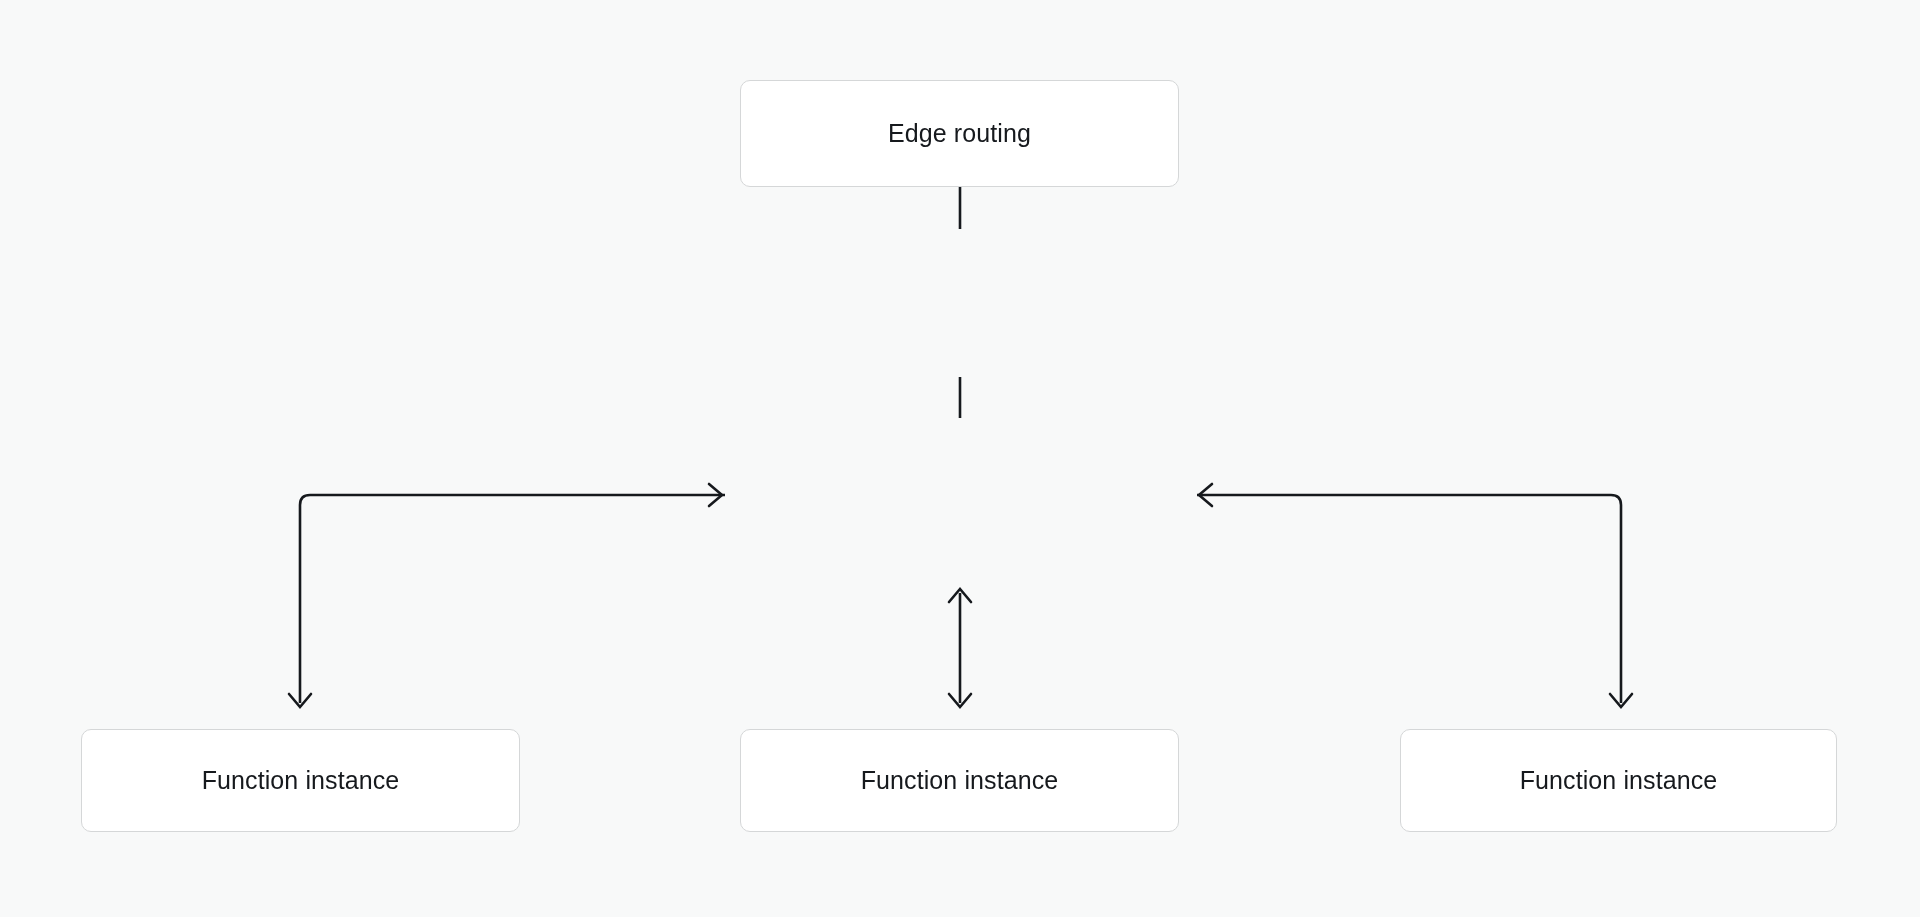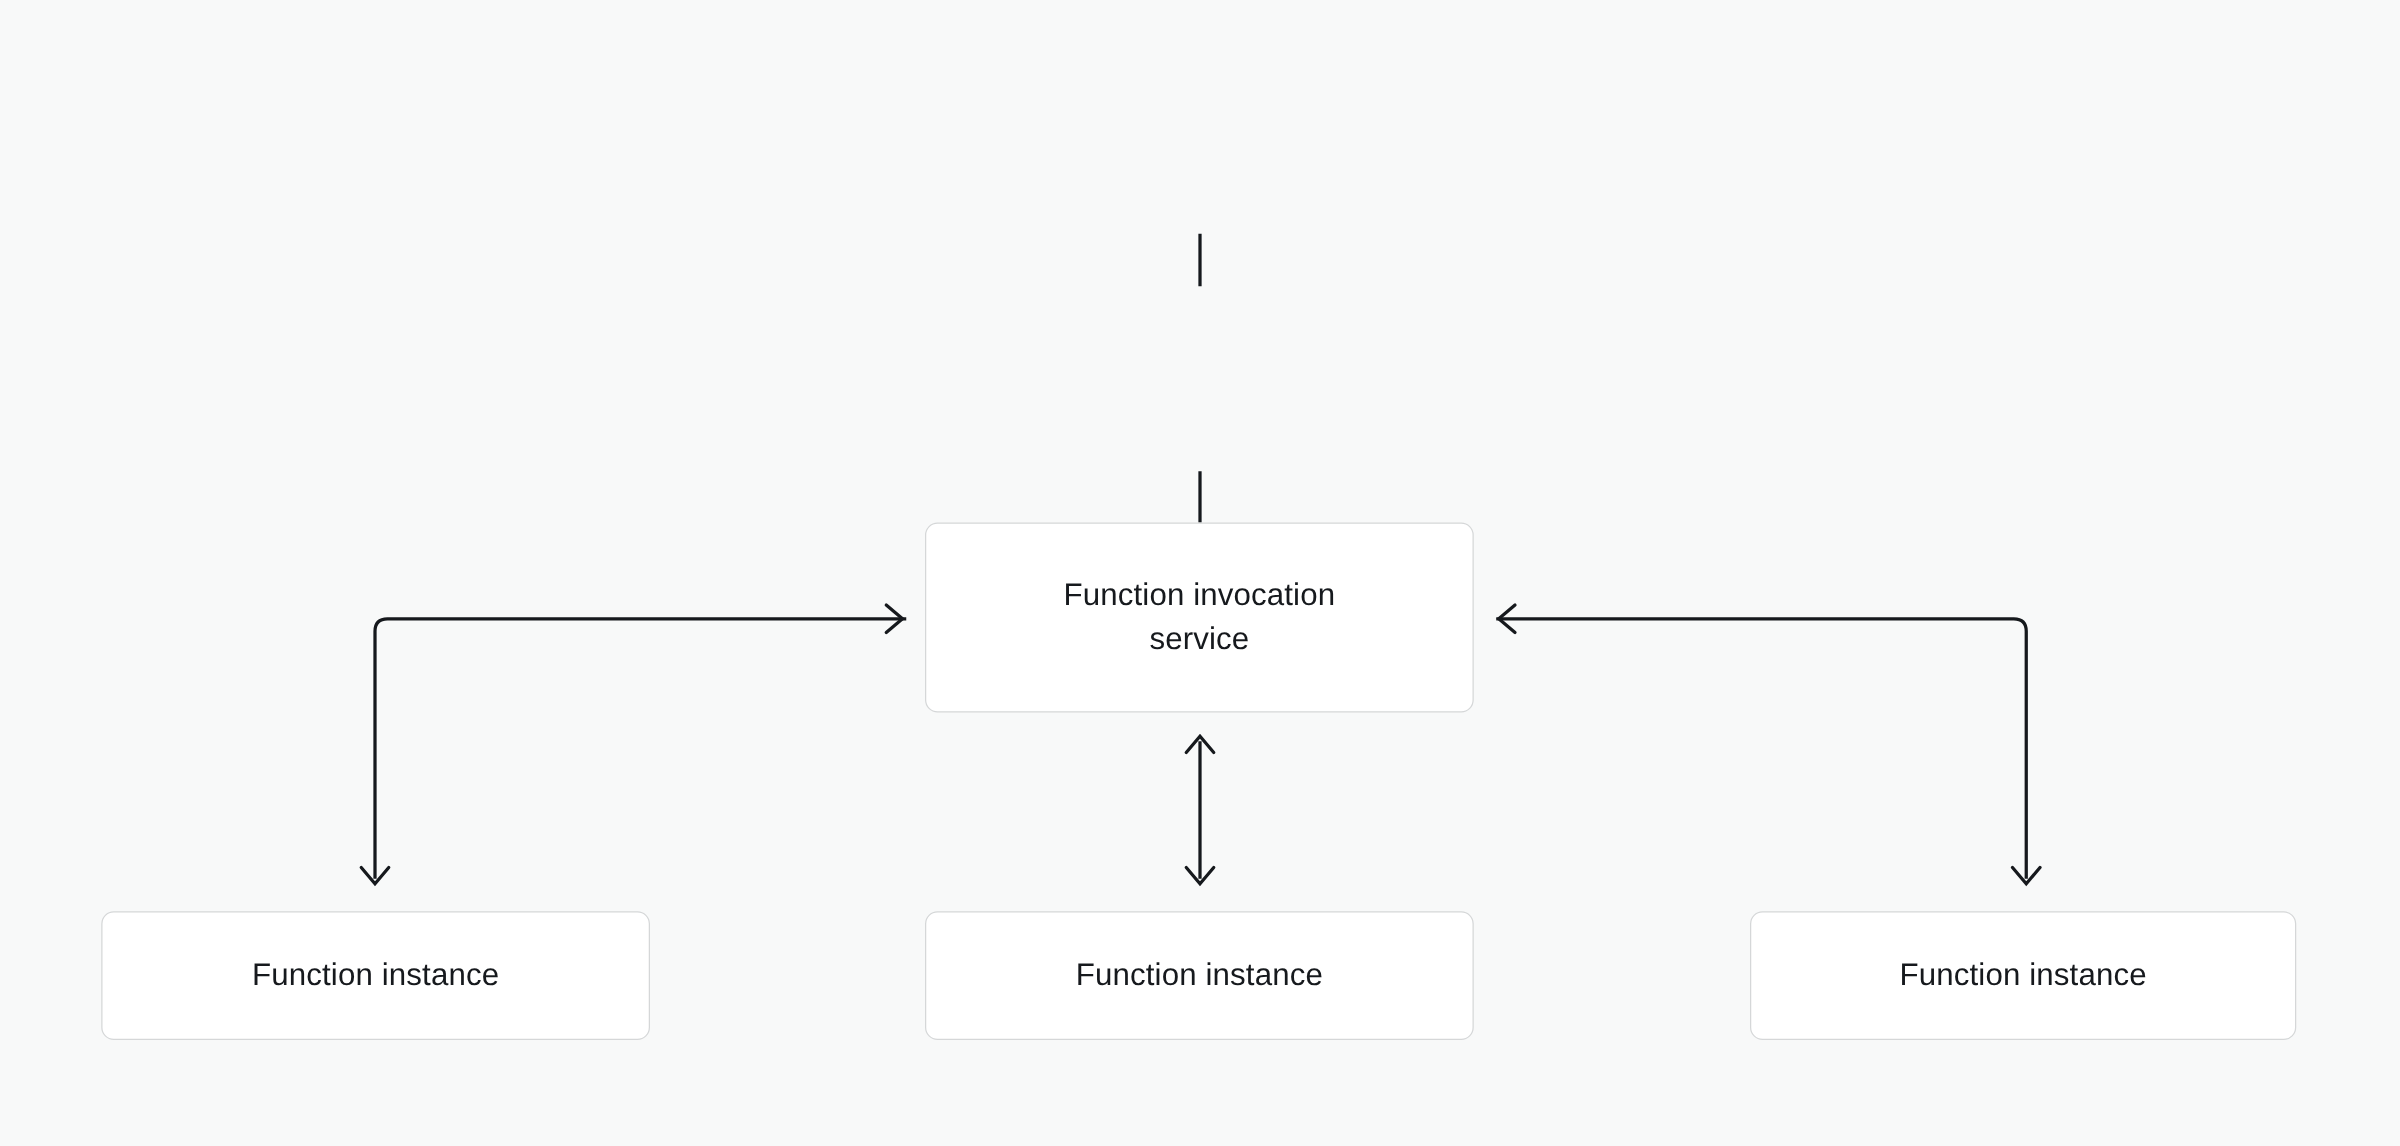--- a/index.html
+++ b/index.html
@@ -73,26 +73,25 @@
 
     <path d="M 960 593 L 960 703" stroke="#16191d" stroke-width="2.6" fill="none" stroke-linecap="butt"></path>
     <path d="M 949 602 L 960 589 L 971 602" stroke="#16191d" stroke-width="2.6" fill="none" stroke-linecap="round" stroke-linejoin="miter"></path>
     <path d="M 949 694 L 960 707 L 971 694" stroke="#16191d" stroke-width="2.6" fill="none" stroke-linecap="round" stroke-linejoin="miter"></path>
 
     <path d="M 1197 495 L 1611 495 Q 1621 495 1621 505 L 1621 703" stroke="#16191d" stroke-width="2.6" fill="none" stroke-linecap="butt"></path>
     <path d="M 1212 484 L 1199 495 L 1212 506" stroke="#16191d" stroke-width="2.6" fill="none" stroke-linecap="round" stroke-linejoin="miter"></path>
     <path d="M 1610 694 L 1621 707 L 1632 694" stroke="#16191d" stroke-width="2.6" fill="none" stroke-linecap="round" stroke-linejoin="miter"></path>
   </svg>
 
+  <div class="node" id="node-edge-routing">
+    <span class="node-label">Edge routing</span>
+  </div>
 
 
-  <div class="node" id="node-invocation-service">
-    <span class="node-label">Function invocation
-service</span>
-  </div>
 
   <div class="node" id="node-instance-left">
     <span class="node-label">Function instance</span>
   </div>
 
   <div class="node" id="node-instance-center">
     <span class="node-label">Function instance</span>
   </div>
 
   <div class="node" id="node-instance-right">

